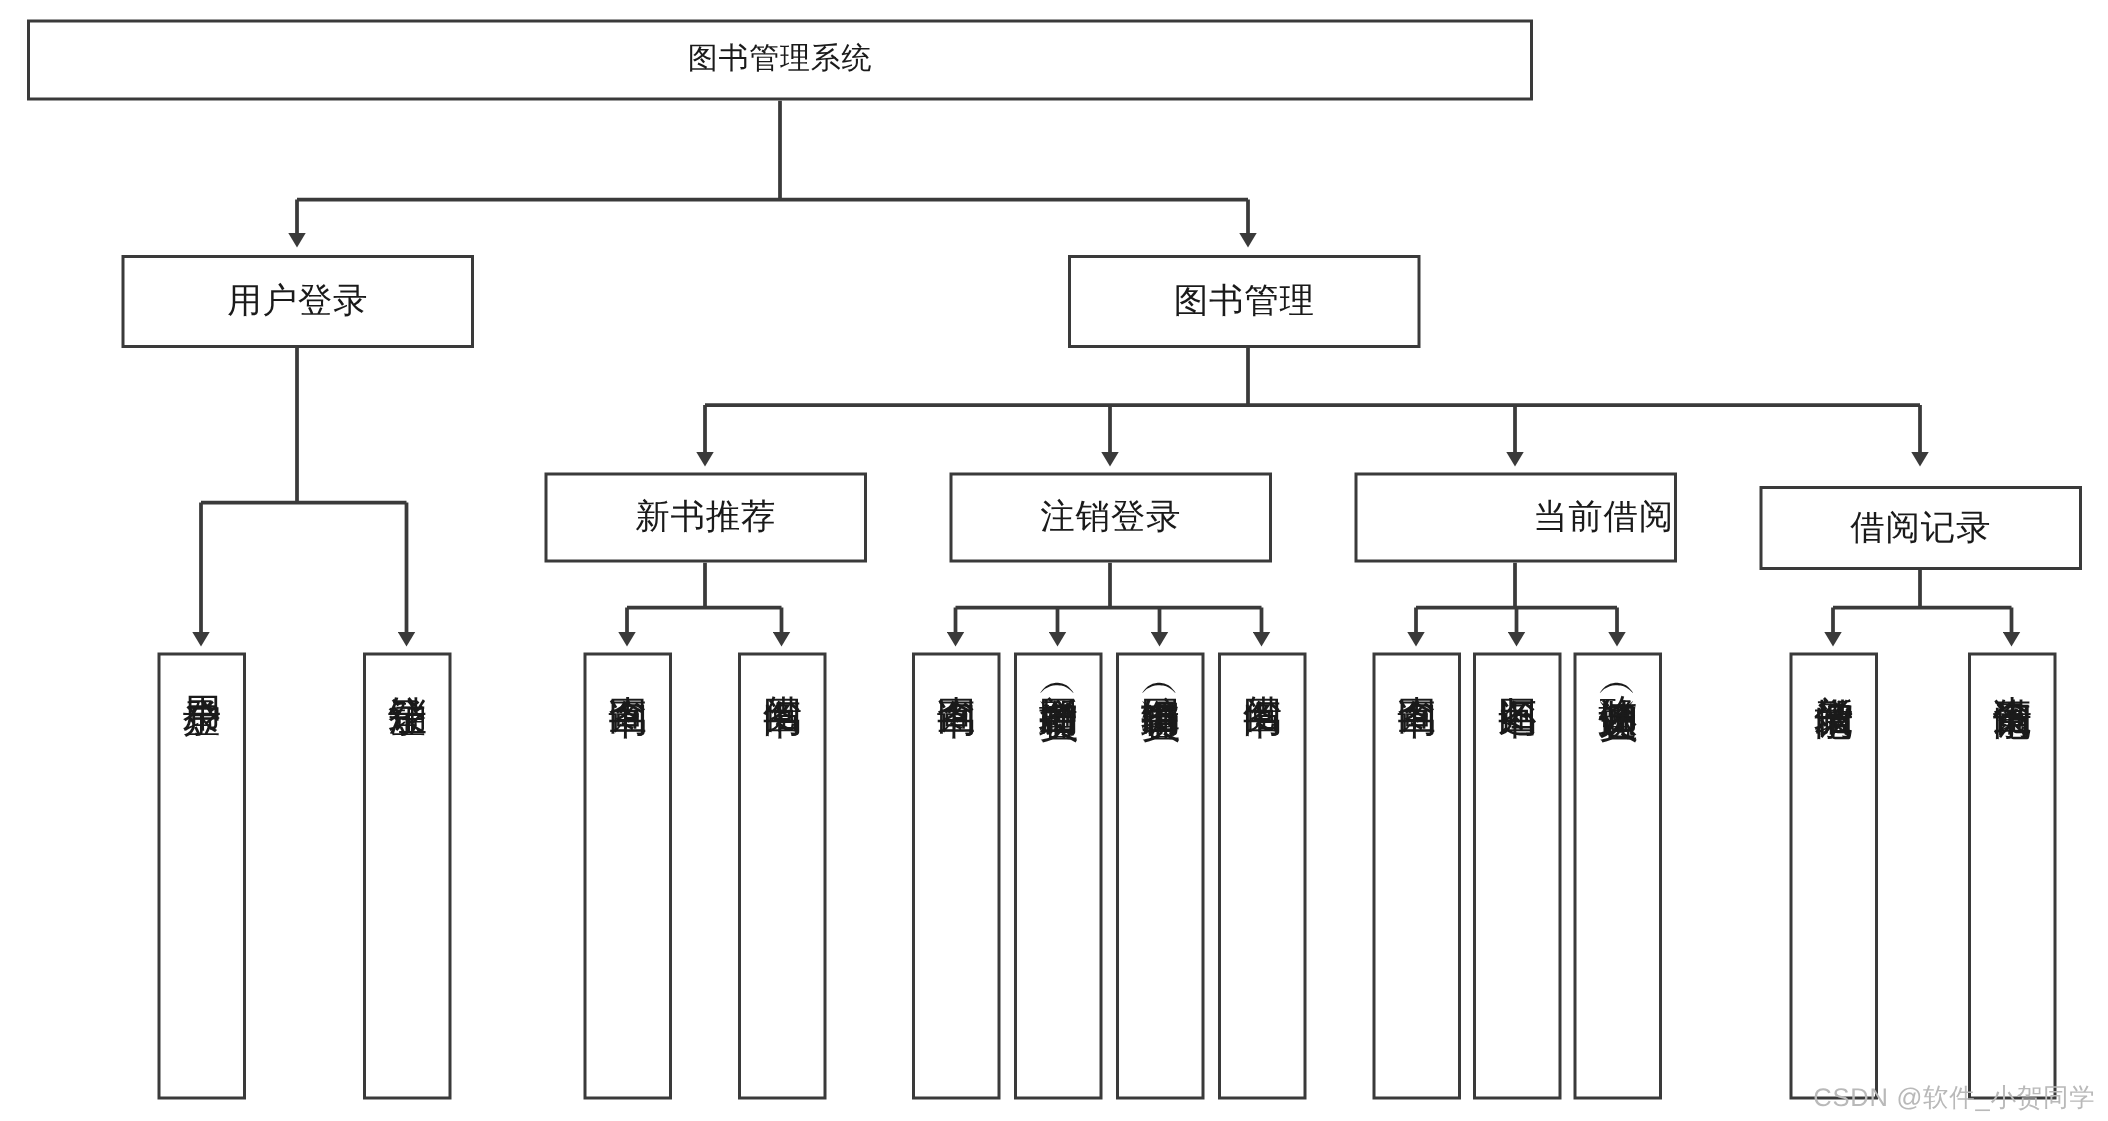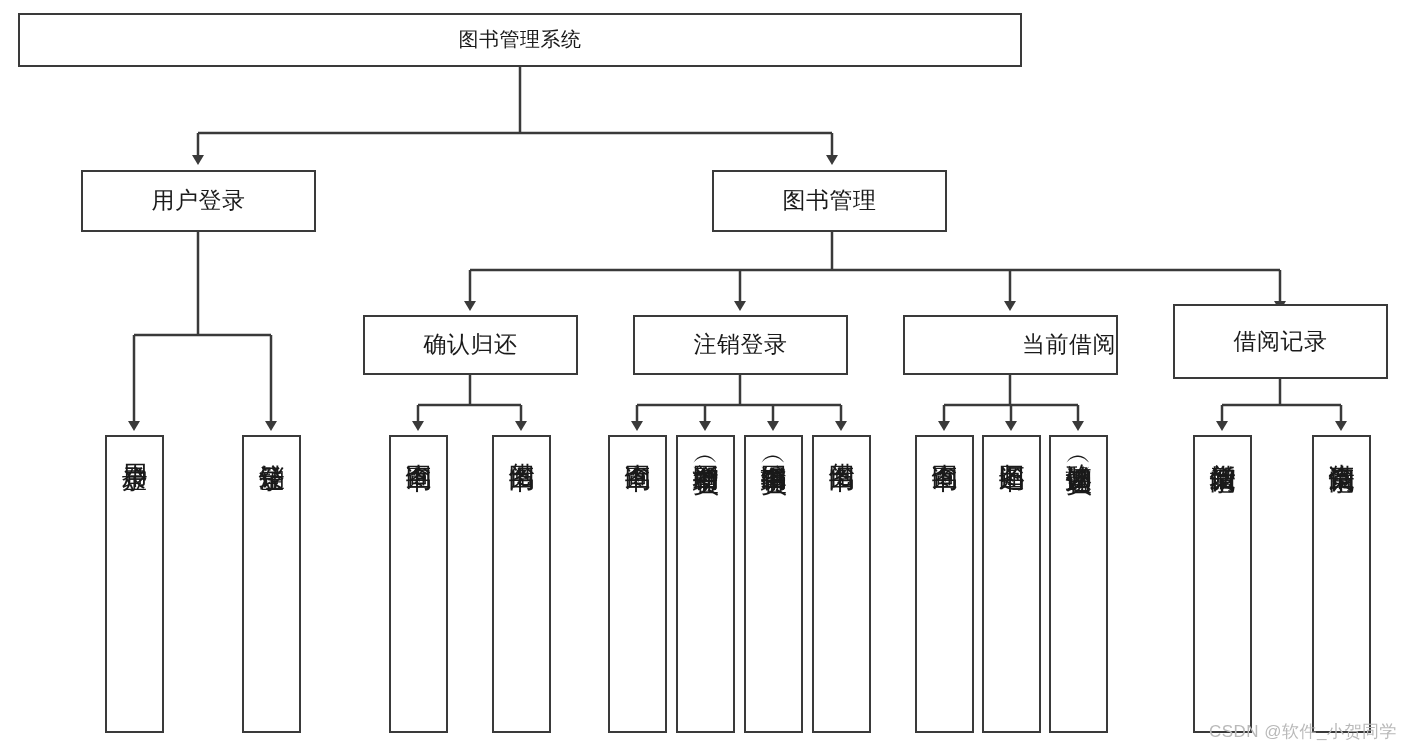--- a/index.html
+++ b/index.html
@@ -135,29 +135,29 @@
   </div>
 
   <div class="node horiz" style="left:81px; top:170px; width:235px; height:62px;">
     <span class="node-label">用户登录</span>
   </div>
   <div class="node horiz" style="left:712px; top:170px; width:235px; height:62px;align-items:center;">
     <span class="node-label">图书管理</span>
   </div>
 
   <div class="node horiz" style="left:363px; top:315px; width:215px; height:60px;">
-    <span class="node-label">确认归还</span>
+    <span class="node-label">新书推荐</span>
   </div>
   <div class="node horiz" style="left:633px; top:315px; width:215px; height:60px;">
     <span class="node-label">注销登录</span>
   </div>
   <div class="node horiz" style="left:903px; top:315px; width:215px; height:60px;justify-content:flex-end;">
     <span class="node-label">当前借阅</span>
   </div>
-  <div class="node horiz" style="left:1173px; top:304px; width:215px; height:75px;">
+  <div class="node horiz" style="left:1173px; top:324px; width:215px; height:56px;">
     <span class="node-label">借阅记录</span>
   </div>
 
   <div class="node vert" style="left:105px; top:435px; width:59px; height:298px;">
     <span class="node-label">用户登录</span>
   </div>
   <div class="node vert" style="left:242px; top:435px; width:59px; height:298px;">
     <span class="node-label">注销登录</span>
   </div>
 

